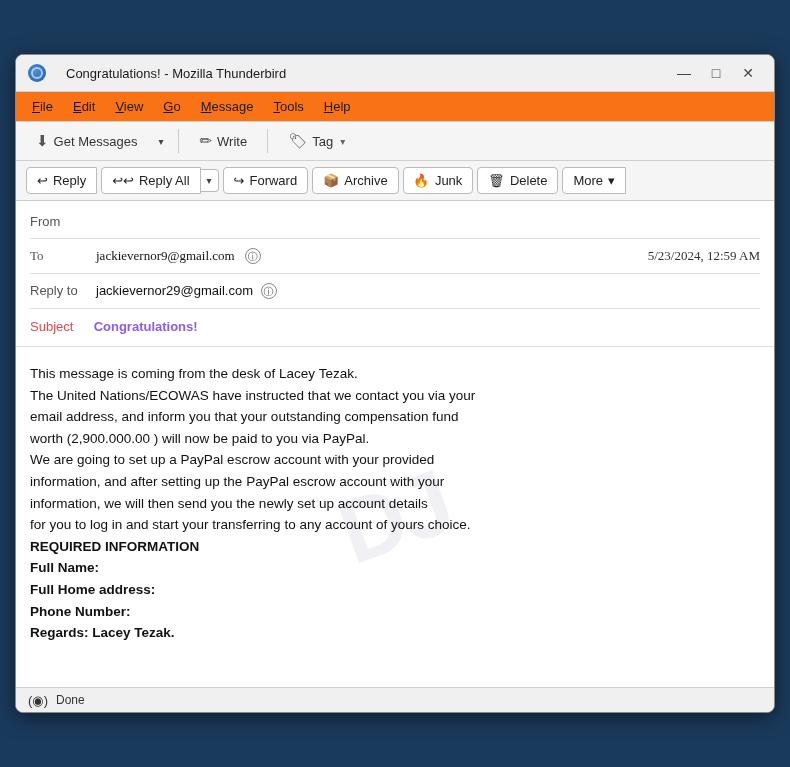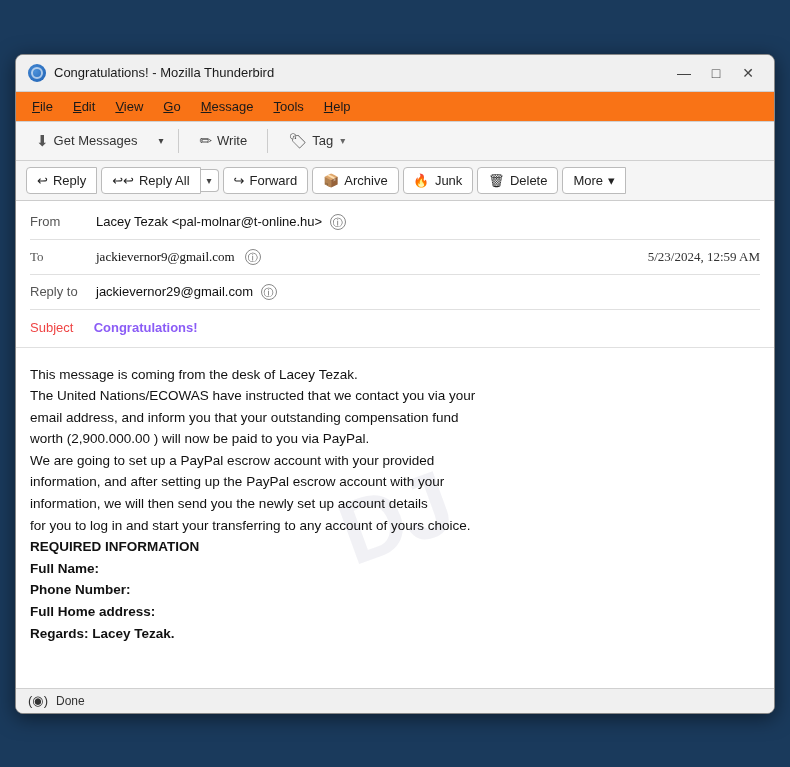--- a/index.html
+++ b/index.html
@@ -25,21 +25,21 @@
       background: #f0f0f0;
       padding: 8px 12px;
       display: flex;
       align-items: center;
       justify-content: space-between;
       border-bottom: 1px solid #d0d0d0;
     }
     .title-bar-left {
       display: flex;
       align-items: center;
-      gap: 8px;
+      gap: 20px;
     }
     .title-bar-icon {
       width: 18px;
       height: 18px;
       background: radial-gradient(circle at 40% 40%, #4a90d9, #1a5cb0);
       border-radius: 50%;
       position: relative;
     }
     .title-bar-icon::after {
       content: '';
@@ -371,24 +371,20 @@
         <span>More</span>
         <span class="action-btn-icon">▾</span>
       </button>
     </div>
   </div>
 
   <div class="email-headers">
 
     <div class="header-row">
       <span class="header-label">From</span>
-      <span class="header-value">
-        <span>Lacey Tezak &lt;pal-molnar@t-online.hu&gt;</span>
-        <span class="email-icon">ⓘ</span>
-      </span>
     </div>
     <div class="header-divider"></div>
 
     <div class="header-row header-row-with-date">
       <div class="header-left">
         <span class="header-label">To</span>
         <span class="header-value">jackievernor9@gmail.com</span>
         <span class="email-icon">ⓘ</span>
       </div>
       <span class="header-date">5/23/2024, 12:59 AM</span>
@@ -416,22 +412,22 @@
       <p>This message is coming from the desk of Lacey Tezak.</p>
       <p>The United Nations/ECOWAS have instructed that we contact you via your<br>
       email address, and inform you that your outstanding compensation fund<br>
       worth (2,900.000.00 ) will now be paid to you via PayPal.</p>
       <p>We are going to set up a PayPal escrow account with your provided<br>
       information, and after setting up the PayPal escrow account with your<br>
       information, we will then send you the newly set up account details<br>
       for you to log in and start your transferring to any account of yours choice.</p>
       <p><strong>REQUIRED INFORMATION</strong></p>
       <p><strong>Full Name:</strong></p>
+      <p><strong>Full Home address:</strong></p>
       <p><strong>Phone Number:</strong></p>
-      <p><strong>Full Home address:</strong></p>
       <p><strong>Regards: Lacey Tezak.</strong></p>
     </div>
   </div>
 
   <div class="status-bar">
     <span class="status-icon">(◉)</span>
     <span>Done</span>
   </div>
 
 </div>

